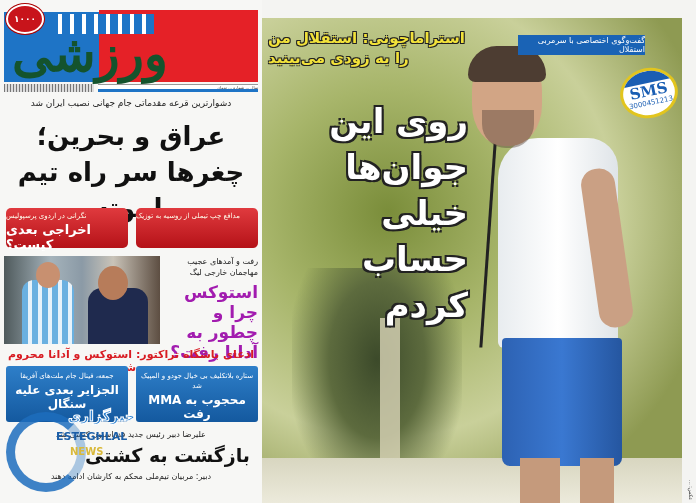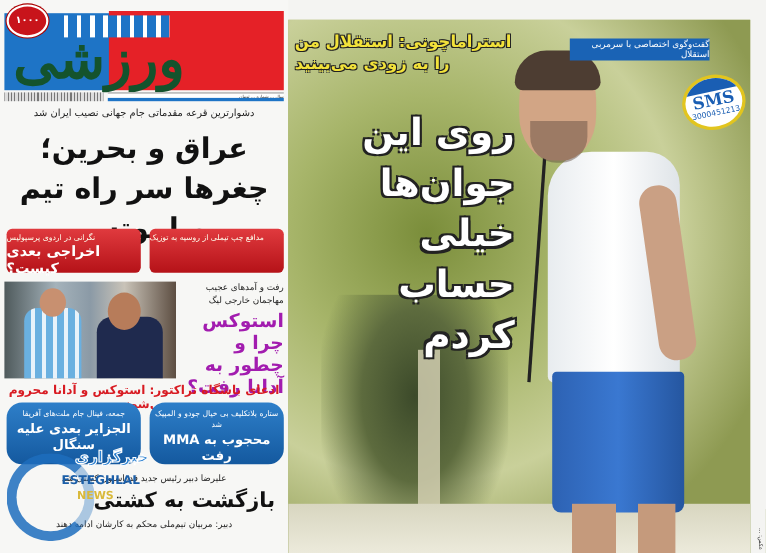--- a/index.html
+++ b/index.html
@@ -36,21 +36,21 @@
     .photo-left .player-head { position: absolute; left: 32px; top: 6px; width: 24px; height: 26px; background: #c89070; border-radius: 50%; }
     .photo-left .suit { position: absolute; left: 84px; top: 32px; width: 60px; height: 56px; background: #1f2a4e; border-radius: 14px 14px 0 0; }
     .photo-left .suit-head { position: absolute; left: 94px; top: 10px; width: 30px; height: 34px; background: #b77c5a; border-radius: 50%; }
 
     .side-story { position: absolute; left: 164px; top: 256px; width: 94px; text-align: right; }
     .side-story .kicker { font: 8px "DejaVu Sans", sans-serif; color: #222; line-height: 11px; }
     .side-story .headline { font: bold 17px "DejaVu Sans", sans-serif; color: #a21caf; line-height: 20px; margin-top: 4px; }
 
     .red-strap { position: absolute; left: 4px; top: 348px; width: 254px; text-align: center; font: bold 11px "DejaVu Sans", sans-serif; color: #d81b22; }
 
-    .blue-box { position: absolute; top: 366px; width: 122px; height: 56px; background: linear-gradient(#2e7fc9, #14599f); border-radius: 14px; color: #fff; text-align: center; }
+    .blue-box { position: absolute; top: 366px; width: 122px; height: 56px; background: linear-gradient(#2e7fc9, #14599f); border-radius: 3px; color: #fff; text-align: center; }
     .blue-box .small { font: 7px "DejaVu Sans", sans-serif; margin-top: 5px; line-height: 10px; }
     .blue-box .big { font: bold 12px "DejaVu Sans", sans-serif; margin-top: 2px; }
     .blue-box-1 { left: 136px; }
     .blue-box-2 { left: 6px; }
 
     .bottom-kicker { position: absolute; left: 4px; top: 430px; width: 254px; text-align: center; font: 8px "DejaVu Sans", sans-serif; color: #222; }
     .bottom-headline { position: absolute; left: 4px; top: 444px; width: 254px; text-align: right; font: bold 19px "DejaVu Sans", sans-serif; color: #111; padding-right: 8px; }
     .bottom-subtitle { position: absolute; left: 4px; top: 472px; width: 254px; text-align: center; font: 8px "DejaVu Sans", sans-serif; color: #222; }
 
     .watermark { position: absolute; left: 6px; top: 402px; width: 110px; height: 100px; }

